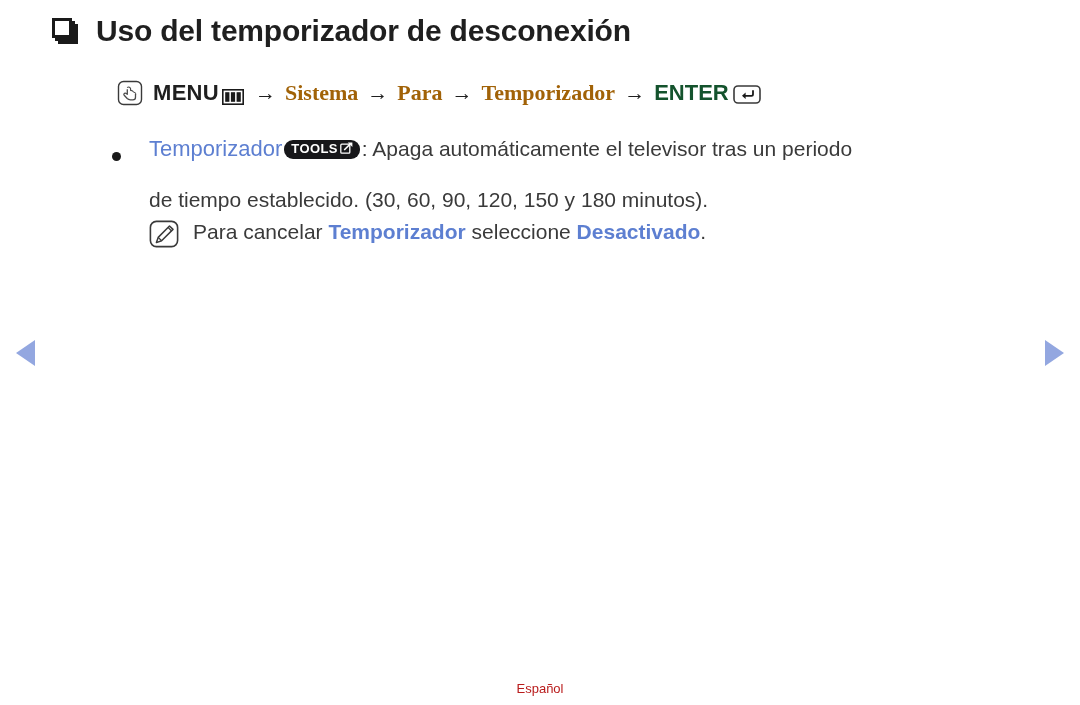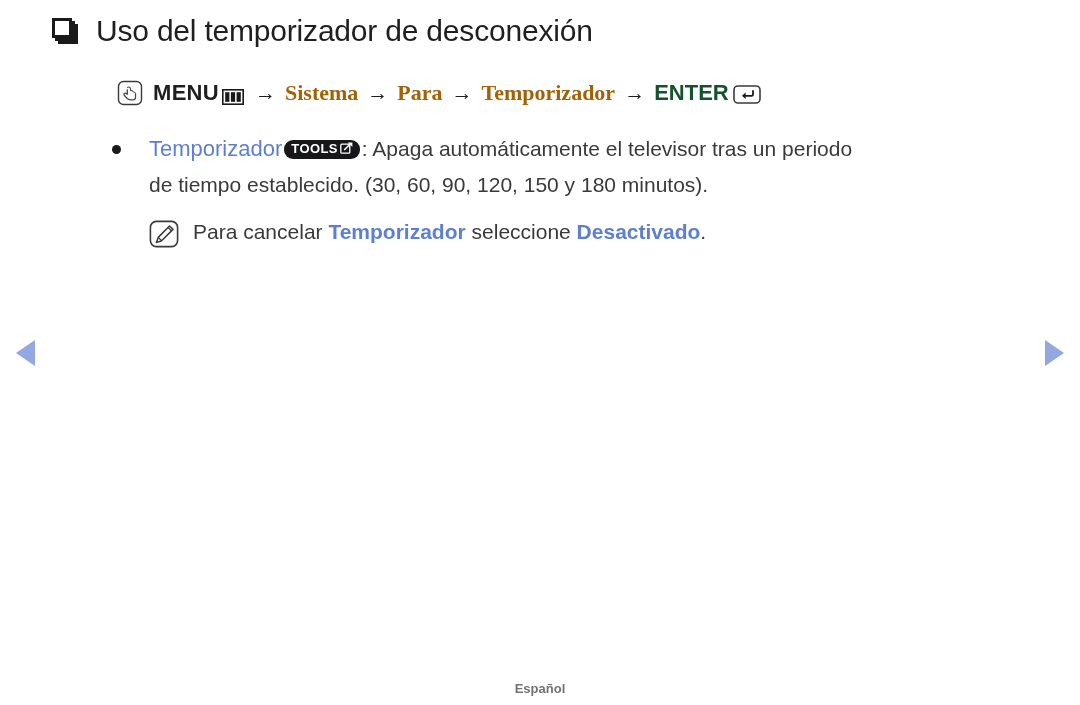--- a/index.html
+++ b/index.html
@@ -44,21 +44,21 @@
     width: 20px;
     height: 20px;
     border: 3px solid #1a1a1a;
     background: #ffffff;
   }
   .title-bullet .sq.b1 { left: 6px; top: 6px; }
   .title-bullet .sq.b2 { left: 3px; top: 3px; }
   .title-bullet .sq.b3 { left: 0px; top: 0px; }
   .title-text {
     font-size: 30px;
-    font-weight: normal;
+    font-weight: bold;
     color: #1f1f1f;
     letter-spacing: -0.2px;
     line-height: 1.1;
     white-space: nowrap;
   }
 
   
   .menu-path {
     position: absolute;
     left: 100px;
@@ -115,21 +115,21 @@
 
   
   .bullet-block {
     position: absolute;
     left: 112px;
     top: 131px;
     width: 900px;
   }
   .bullet-line1 {
     display: flex;
-    align-items: flex-start;
+    align-items: center;
     font-size: 21px;
     line-height: 36px;
   }
   .dot {
     width: 9px;
     height: 9px;
     border-radius: 50%;
     background: #1a1a1a;
     flex: none;
     margin-top: 14px;
@@ -166,20 +166,21 @@
     width: 13px;
     height: 12px;
     vertical-align: -1px;
     margin-left: 2px;
   }
   .bullet-line2 {
     font-size: 21px;
     line-height: 36px;
     color: #3a3a3a;
     margin-left: 37px;
+    margin-top: 15px;
   }
 
   
   .note-row {
     position: absolute;
     left: 149px;
     top: 216px;
     display: flex;
     align-items: flex-start;
   }
@@ -224,22 +225,22 @@
   }
 
   
   .footer {
     position: absolute;
     left: 0;
     right: 0;
     top: 681px;
     text-align: center;
     font-size: 13px;
-    font-weight: bold;
-    color: #737373;
+    font-weight: normal;
+    color: #b91c1c;
   }
 </style>
 </head>
 <body>
 
 <div class="page">
 
   <div class="title-row">
     <span class="title-bullet">
       <span class="sq b1"></span>

